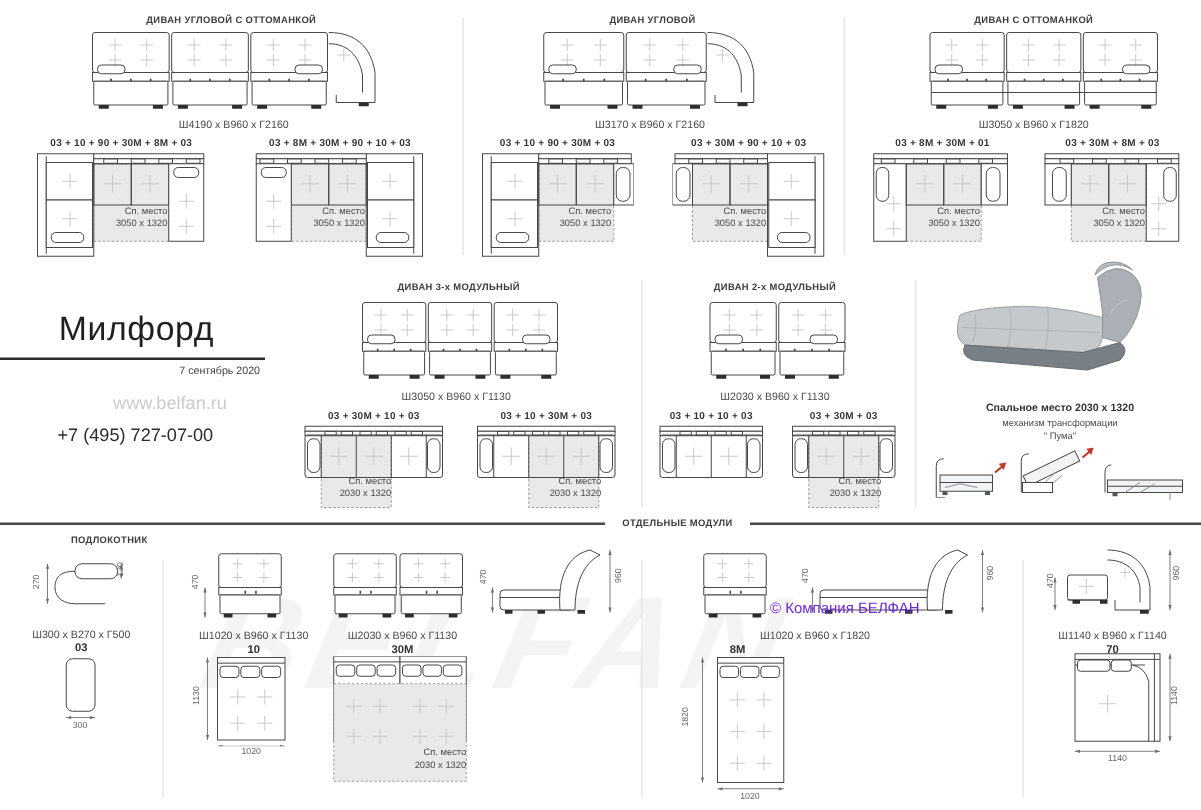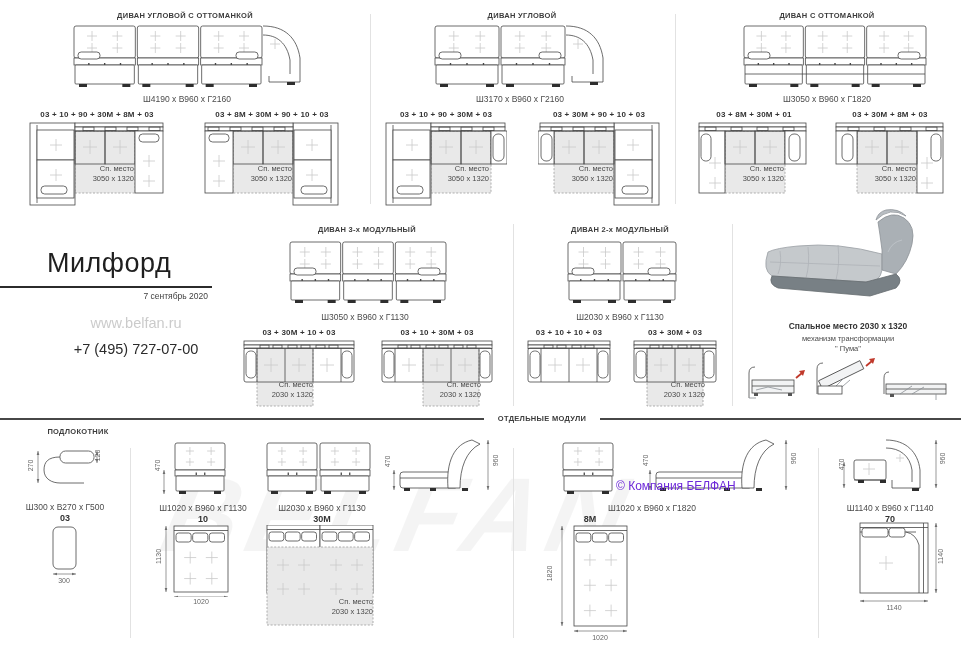--- a/index.html
+++ b/index.html
@@ -12,21 +12,21 @@
   .sleep{font-size:7.5px;color:#4a4a4a;text-align:right;line-height:10px}
   .sleep span{display:block}
   .code{font-size:9px;font-weight:bold;color:#333;text-align:center}
   .dim{font-size:7px;color:#666;text-align:center;width:50px}
   .dimv{font-size:7px;color:#666;text-align:center;width:30px;transform:rotate(-90deg)}
   .vline{width:1px;background:#e2e2e2}
   .rule{height:1.5px;background:#474747}
   .brand-title{font-size:27px;font-weight:normal;color:#1f1f1f;letter-spacing:.5px}
   .brand-date{font-size:8.5px;color:#3f3f3f;text-align:right}
   .brand-site{font-size:14.5px;color:#cbcbcb;text-align:center}
-  .brand-phone{font-size:14.5px;color:#2b2b2b;text-align:center}
+  .brand-phone{font-size:14.5px;color:#2b2b2b;}
   .sleep-info-1{font-size:8.5px;font-weight:bold;color:#333;text-align:center}
   .sleep-info-2{font-size:7.5px;color:#4a4a4a;text-align:center}
   .wm-diag{font-size:105px;font-style:italic;font-weight:bold;color:rgba(0,0,0,0.045);letter-spacing:8px;transform:skewX(-12deg);white-space:nowrap}
   .wm-copy{font-size:12px;color:#6d28d9}
   .diag{position:absolute}
   .diag svg{display:block}
 </style>
 </head>
 <body>
 
@@ -670,21 +670,21 @@
       <line x1="32" y1="32" x2="44" y2="25" stroke="#8a8f94" stroke-width="0.8"></line>
       <line x1="56" y1="32" x2="56" y2="38" stroke="#8a8f94" stroke-width="0.8"></line>
       <rect x="10" y="32" width="4" height="3" fill="#555"></rect>
     </svg>
   </div>
 
 <div class="abs rule" style="left:0;top:418px;width:484px"></div>
 <div class="abs sec-title" style="left:486px;top:414px;width:112px">ОТДЕЛЬНЫЕ МОДУЛИ</div>
 <div class="abs rule" style="left:600px;top:418px;width:361px"></div>
 
-<div class="abs sec-title" style="left:38px;top:427px;width:80px;text-align:center">ПОДЛОКОТНИК</div>
+<div class="abs sec-title" style="left:38px;top:427px;width:80px;text-align:right">ПОДЛОКОТНИК</div>
 <div class="diag" style="left:36px;top:446px;width:64px;height:48px">
     <svg viewBox="0 0 64 48" width="100%" height="100%" preserveAspectRatio="xMidYMid meet">
       <rect x="24" y="5" width="34" height="12" fill="#fff" stroke="#474747" stroke-width="0.8" rx="5.5"></rect>
       <path d="M 24,11 C 12,11 8,16 8,24 C 8,33 16,37 24,37 L 48,37" fill="none" stroke="#474747" stroke-width="0.8"></path>
       <line x1="2" y1="5" x2="2" y2="37" stroke="#6f6f6f" stroke-width="0.7"></line>
       <polygon points="2,5 3.3,9 0.7,9" fill="#6f6f6f"></polygon>
       <polygon points="2,37 0.7,33 3.3,33" fill="#6f6f6f"></polygon>
       <line x1="61" y1="5" x2="61" y2="17" stroke="#6f6f6f" stroke-width="0.7"></line>
       <polygon points="61,5 62.3,9 59.7,9" fill="#6f6f6f"></polygon>
       <polygon points="61,17 59.7,13 62.3,13" fill="#6f6f6f"></polygon>

